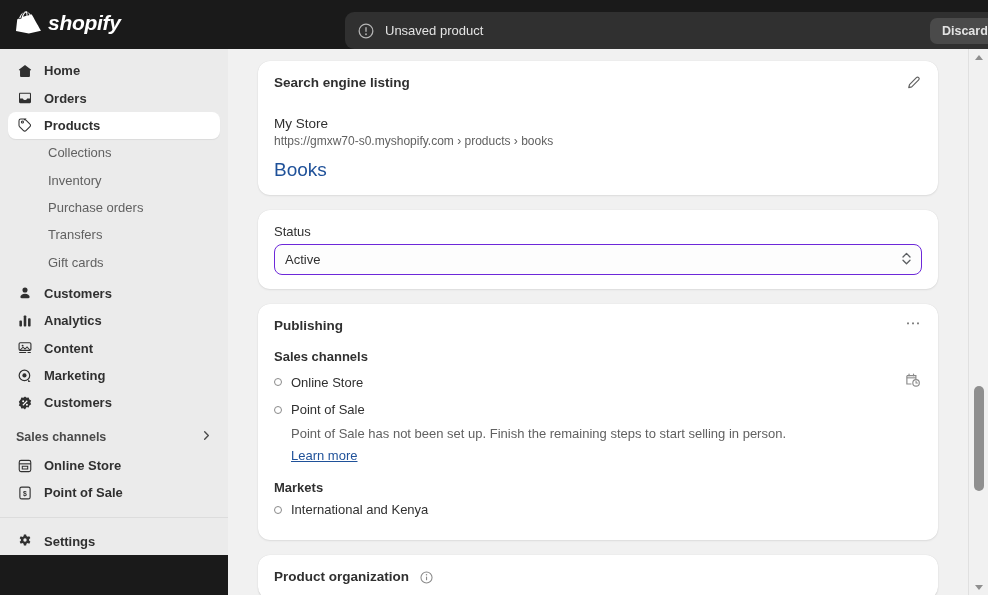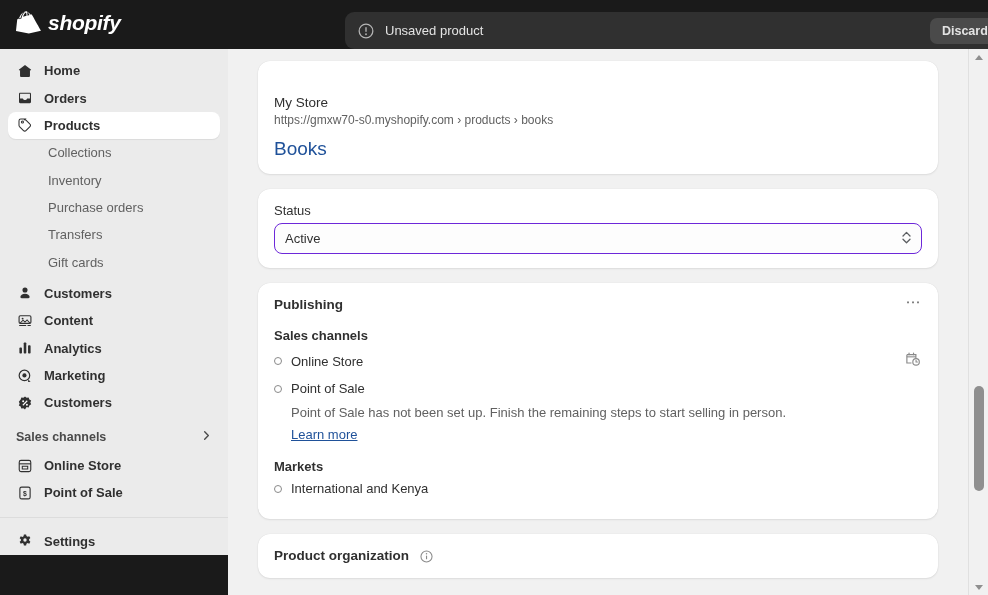--- a/index.html
+++ b/index.html
@@ -201,44 +201,44 @@
             <circle cx="10" cy="6.2" r="3.2" fill="#303030"></circle>
             <path d="M10 10.8c-3.2 0-5.8 1.9-5.8 4.3 0 .8.7 1.4 1.5 1.4h8.6c.8 0 1.5-.6 1.5-1.4 0-2.4-2.6-4.3-5.8-4.3z" fill="#303030"></path>
           </svg>
       </span>
       <span>Customers</span>
     </div>
 
     <div class="nav-item">
       <span class="ico">
         <svg width="16" height="16" viewBox="0 0 20 20">
+            <rect x="3" y="9.5" width="3.2" height="7.5" rx="1" fill="#303030"></rect>
+            <rect x="8.4" y="3" width="3.2" height="14" rx="1" fill="#303030"></rect>
+            <rect x="13.8" y="6.5" width="3.2" height="10.5" rx="1" fill="#303030"></rect>
+          </svg>
+      </span>
+      <span>Analytics</span>
+    </div>
+
+    <div class="nav-item">
+      <span class="ico">
+        <svg width="16" height="16" viewBox="0 0 20 20">
             <rect x="2.6" y="3.5" width="14.8" height="9.5" rx="1.6" fill="none" stroke="#303030" stroke-width="1.4"></rect>
             <circle cx="7" cy="7" r="1.2" fill="#303030"></circle>
             <path d="M4 12.5 7.6 9l2.4 2.3 2.6-2.6 3.4 3.8" fill="none" stroke="#303030" stroke-width="1.3"></path>
             <rect x="2.6" y="15" width="9" height="1.4" rx=".7" fill="#303030"></rect>
             <rect x="13" y="15" width="4.4" height="1.4" rx=".7" fill="#303030"></rect>
           </svg>
       </span>
       <span>Content</span>
     </div>
 
     <div class="nav-item">
       <span class="ico">
         <svg width="16" height="16" viewBox="0 0 20 20">
-            <rect x="3" y="9.5" width="3.2" height="7.5" rx="1" fill="#303030"></rect>
-            <rect x="8.4" y="3" width="3.2" height="14" rx="1" fill="#303030"></rect>
-            <rect x="13.8" y="6.5" width="3.2" height="10.5" rx="1" fill="#303030"></rect>
-          </svg>
-      </span>
-      <span>Analytics</span>
-    </div>
-
-    <div class="nav-item">
-      <span class="ico">
-        <svg width="16" height="16" viewBox="0 0 20 20">
             <circle cx="9.3" cy="9.3" r="6.6" fill="none" stroke="#303030" stroke-width="1.5"></circle>
             <circle cx="9.3" cy="9.3" r="2.6" fill="#303030"></circle>
             <path d="M11 11.3 17 17.3l-3.2.3.3-3.2z" fill="#303030"></path>
           </svg>
       </span>
       <span>Marketing</span>
     </div>
 
     <div class="nav-item">
       <span class="ico">
@@ -291,20 +291,28 @@
             <circle cx="10" cy="8.8" r="2.1" fill="#ebebeb"></circle>
           </svg>
       </span>
       <span>Settings</span>
     </div>
   </div>
 
   <div class="main">
 
     <div class="card">
+      <div class="card-head">
+        <div class="card-title">Search engine listing</div>
+        <span>
+          <svg width="17" height="17" viewBox="0 0 20 20">
+              <path d="M13.4 3.1a1.9 1.9 0 0 1 2.7 2.7l-8.2 8.2-3.5.9.9-3.5 8.1-8.3z" fill="none" stroke="#616161" stroke-width="1.4" stroke-linejoin="round"></path>
+            </svg>
+        </span>
+      </div>
       <div class="seo-store">My Store</div>
       <div class="seo-url">https://gmxw70-s0.myshopify.com › products › books</div>
       <div class="seo-link">Books</div>
     </div>
 
     <div class="card">
       <div class="field-label">Status</div>
       <div class="select-box">
         <span>Active</span>
         <span class="select-chev">

